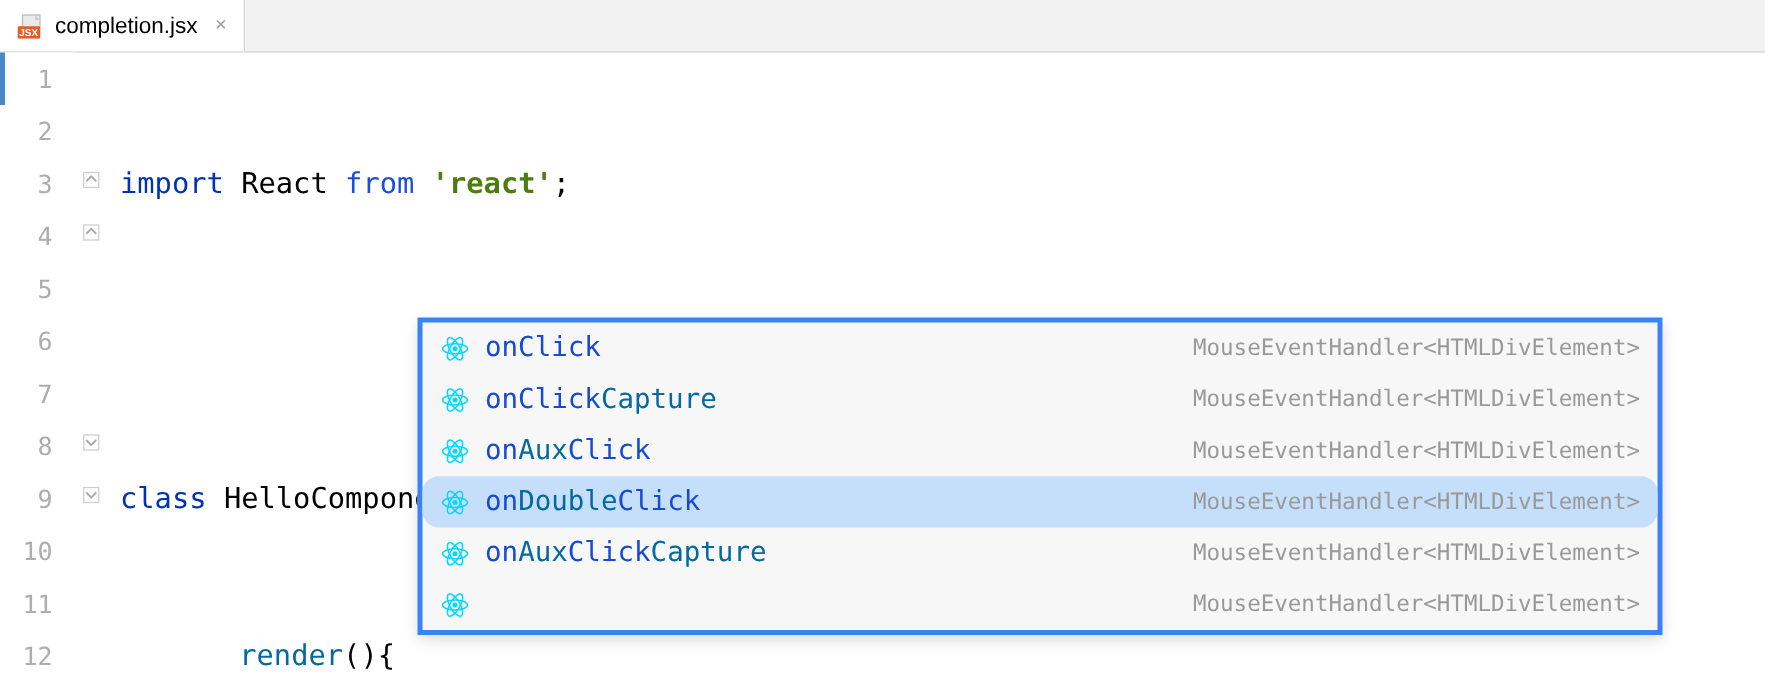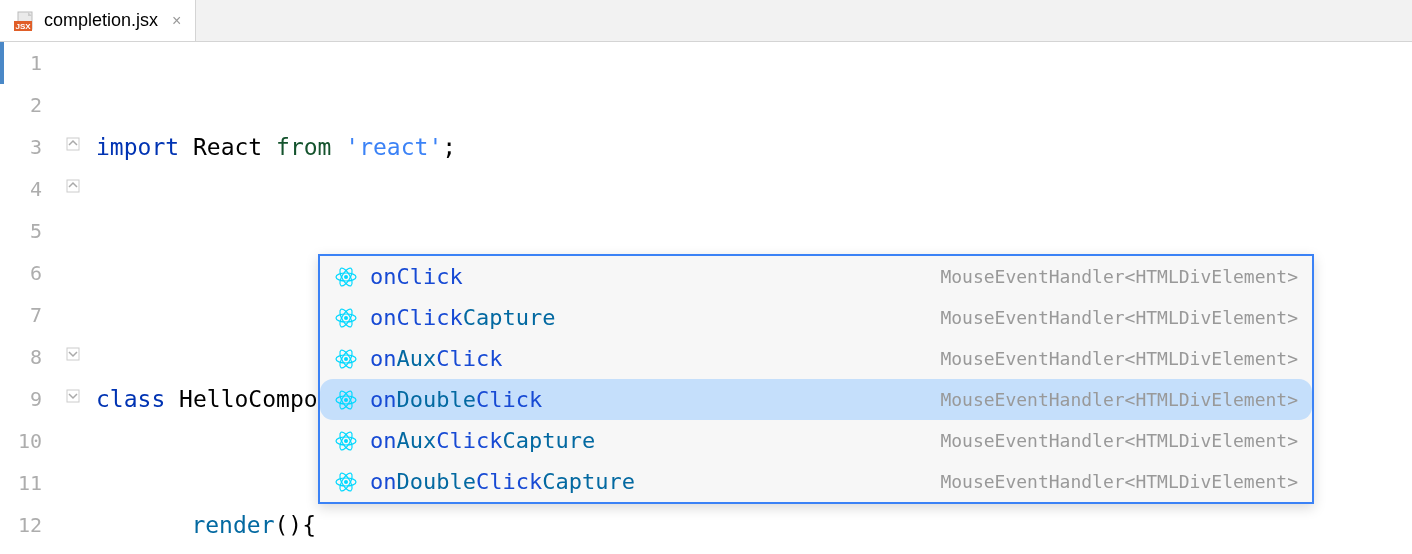--- a/index.html
+++ b/index.html
@@ -58,35 +58,35 @@
       flex: 1;
       font-size: 23px;
       line-height: 42px;
       white-space: pre;
       position: relative;
     }
     .code-line { height: 42px; position: relative; }
     
     .kw-import { color: #0033b3; }
     .kw-class { color: #0033b3; }
-    .kw-from { color: #14532d; }
+    .kw-from { color: #1d4ed8; }
     .kw-extends { color: #0033b3; }
-    .str { color: #3b82f6; }
+    .str { color: #4d7c0f; font-weight: bold; }
     .ident { color: #000; }
     .method { color: #0369a1; margin-left: 40px; }
     .react-ns { color: #000; }
     .comp { color: #000; }
     
     .completion-popup {
       position: absolute;
       top: 254px;
-      left: 318px;
+      left: 334px;
       width: 996px;
       background: #f7f7f7;
-      border: 2px solid #3b82f6;
+      border: 4px solid #3b82f6;
       box-shadow: 0 4px 12px rgba(0,0,0,0.15);
       font-size: 22px;
     }
     .completion-item {
       display: flex;
       align-items: center;
       height: 41px;
       padding: 0 14px;
       gap: 12px;
     }
@@ -234,16 +234,15 @@
     <span class="completion-name"><span class="comp-match">on</span><span class="comp-rest">Aux</span><span class="comp-match">Click</span><span class="comp-rest">Capture</span></span>
     <span class="completion-type">MouseEventHandler&lt;HTMLDivElement&gt;</span>
   </div>
   <div class="completion-item">
     <span class="react-atom-icon"><svg viewBox="0 0 24 24">
           <circle cx="12" cy="12" r="2" fill="#00d8ff"></circle>
           <ellipse cx="12" cy="12" rx="10" ry="4" fill="none" stroke="#00d8ff" stroke-width="1.2"></ellipse>
           <ellipse cx="12" cy="12" rx="10" ry="4" fill="none" stroke="#00d8ff" stroke-width="1.2" transform="rotate(60 12 12)"></ellipse>
           <ellipse cx="12" cy="12" rx="10" ry="4" fill="none" stroke="#00d8ff" stroke-width="1.2" transform="rotate(-60 12 12)"></ellipse>
         </svg></span>
-    <span class="completion-name"><span class="comp-match">on</span><span class="comp-rest">Double</span><span class="comp-match">Click</span><span class="comp-rest">Capture</span></span>
     <span class="completion-type">MouseEventHandler&lt;HTMLDivElement&gt;</span>
   </div>
 </div>
 
 </body></html>

